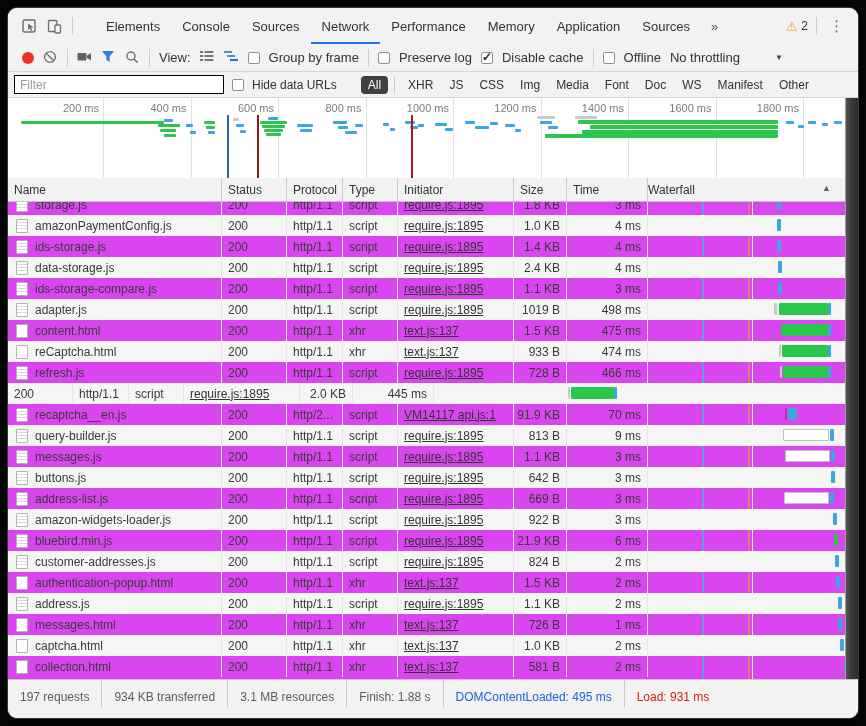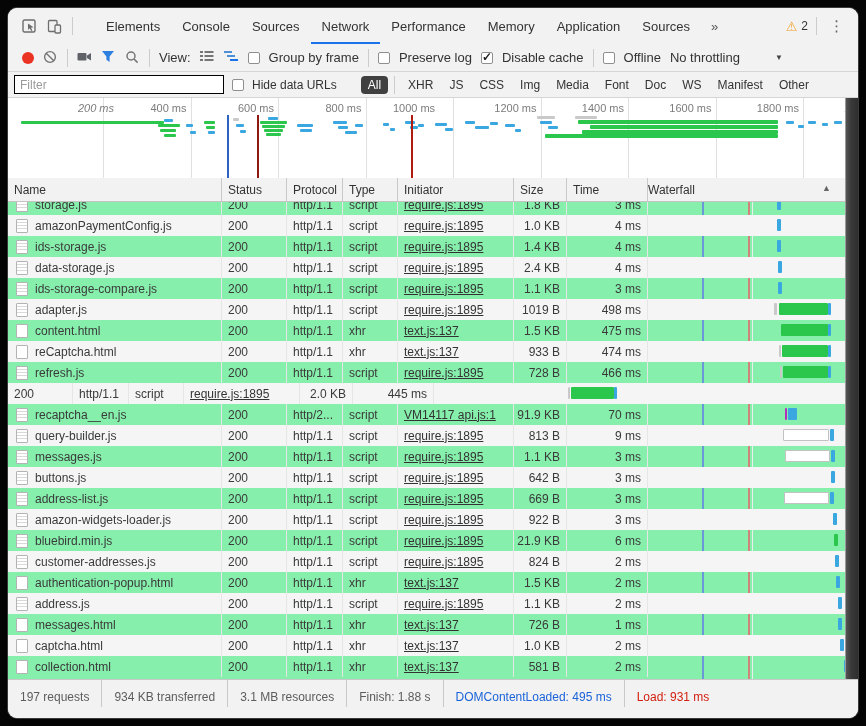--- a/index.html
+++ b/index.html
@@ -43,21 +43,21 @@
   .gridline{position:absolute;top:0;bottom:0;width:1px;background:#e0e0e0;}
   .ticklabel{position:absolute;top:4px;width:70px;text-align:right;font-size:11px;color:#7c7c7c;}
   .ovbar{position:absolute;border-radius:1px;}
   .ovline{position:absolute;top:17px;bottom:0;width:2px;}
 
   
   .thead{position:absolute;left:0;top:170px;width:850px;height:24px;background:#f2f2f2;border-bottom:1px solid #c4c4c4;display:flex;font-size:12px;color:#333;box-sizing:border-box;z-index:3;}
   .th{display:flex;align-items:center;padding-left:6px;border-right:1px solid #c9c9c9;box-sizing:border-box;position:relative;}
   .th:last-child{border-right:none;}
   .sort{position:absolute;right:14px;top:5px;font-size:9px;color:#666;}
-  .tbody{position:absolute;left:0;top:194px;width:850px;height:477px;background:#86efac;overflow:hidden;}
+  .tbody{position:absolute;left:0;top:194px;width:850px;height:477px;background:#d946ef;overflow:hidden;}
   .rows{margin-top:-8px;position:relative;z-index:2;}
   .row{display:flex;height:21px;font-size:12px;color:#3a3a3a;position:relative;}
   .row.odd{background:#f5f5f5;}
   .cell{display:flex;align-items:center;padding-left:6px;border-right:1px solid #e6e6e6;box-sizing:border-box;overflow:hidden;white-space:nowrap;}
   .cell.r{justify-content:flex-end;padding-right:6px;padding-left:2px;}
   .c-name{width:214px;}.c-status{width:65px;}.c-proto{width:56px;}.c-type{width:55px;}.c-init{width:116px;}.c-size{width:53px;}.c-time{width:81px;}
   .c-wf{width:197px;border-right:none;position:relative;padding:0;}
   .ficon{width:10px;height:12px;border:1px solid #b3b3b3;border-radius:1px;background:#fff;margin:0 7px 0 2px;flex:none;position:relative;}
   .ficon.script{background:linear-gradient(#fff 2px,#d9d9d9 2px,#d9d9d9 3px,#fff 3px,#fff 5px,#d9d9d9 5px,#d9d9d9 6px,#fff 6px,#fff 8px,#d9d9d9 8px,#d9d9d9 9px,#fff 9px);}
   .initlink{text-decoration:underline;color:#333;}
@@ -192,29 +192,29 @@
           <div class="pill">Font</div>
           <div class="pill">Doc</div>
           <div class="pill">WS</div>
           <div class="pill">Manifest</div>
           <div class="pill">Other</div>
         </div>
     </div>
 
     <div class="overview" id="overview">
         <div class="gridline" style="left: 95px;"></div>
-        <div class="ticklabel" style="left: 36px; font-style: italic;">200 ms</div>
+        <div class="ticklabel" style="left: 21px;">200 ms</div>
         <div class="gridline" style="left: 182.5px;"></div>
         <div class="ticklabel" style="left: 108.5px;">400 ms</div>
         <div class="gridline" style="left: 270px;"></div>
         <div class="ticklabel" style="left: 196px;">600 ms</div>
         <div class="gridline" style="left: 357.5px;"></div>
         <div class="ticklabel" style="left: 283.5px;">800 ms</div>
         <div class="gridline" style="left: 445px;"></div>
-        <div class="ticklabel" style="left: 371px; text-align: center;">1000 ms</div>
+        <div class="ticklabel" style="left: 371px;">1000 ms</div>
         <div class="gridline" style="left: 532.5px;"></div>
         <div class="ticklabel" style="left: 458.5px;">1200 ms</div>
         <div class="gridline" style="left: 620px;"></div>
         <div class="ticklabel" style="left: 546px;">1400 ms</div>
         <div class="gridline" style="left: 707.5px;"></div>
         <div class="ticklabel" style="left: 633.5px;">1600 ms</div>
         <div class="gridline" style="left: 795px;"></div>
         <div class="ticklabel" style="left: 721px;">1800 ms</div>
         <div class="ticklabel" style="left: 808.5px;">2000 ms</div>
         <div class="ovbar" style="left: 13px; top: 23px; width: 143px; height: 3px; background: var(--bar-green);"></div>

